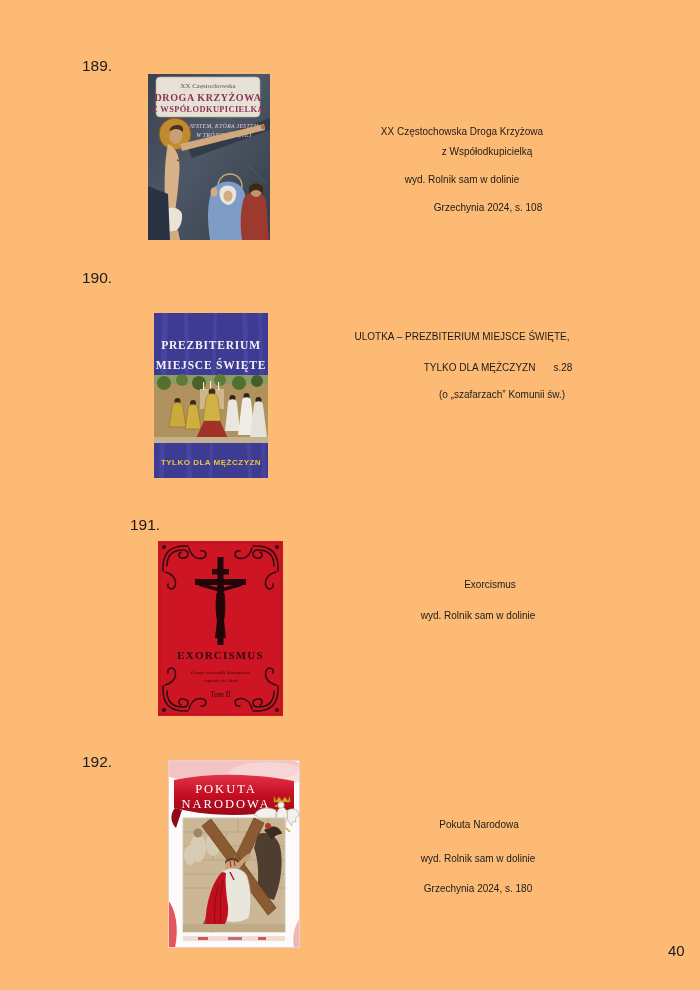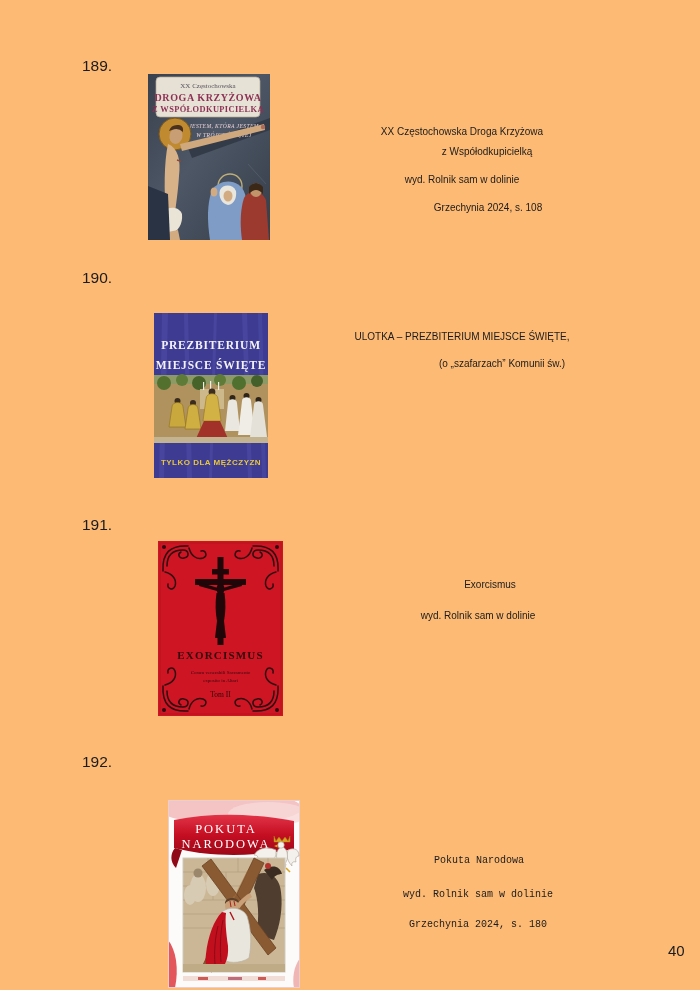--- a/index.html
+++ b/index.html
@@ -8,34 +8,34 @@
     width:700px;height:990px;
     background:#fdba74;
     font-family:"Liberation Sans",sans-serif;
     color:#1b1b1b;
     overflow:hidden;
   }
   .num{
     position:absolute;left:82px;
     font-size:15.5px;line-height:20px;color:#1b1b1b;
   }
-  #num189{top:56px;} #num190{top:268px;} #num191{top:515px;} #num192{top:752px;}
+  #num189{top:56px;} #num190{top:268px;} #num191{top:515px;margin-left:48px;} #num192{top:752px;}
 
   .cover{position:absolute;}
   .cover svg{display:block;width:100%;height:100%;}
   #cover189{left:148px;top:74px;width:122px;height:166px;}
   #cover190{left:154px;top:313px;width:114px;height:165px;}
   #cover191{left:158px;top:541px;width:125px;height:175px;}
-  #cover192{left:168px;top:760px;width:132px;height:188px;margin-top:40px;}
+  #cover192{left:168px;top:760px;width:132px;height:188px;}
 
   .desc{
     position:absolute;left:292px;width:340px;
     font-size:10px;line-height:20px;text-align:center;color:#1b1b1b;
   }
-  #desc189{top:122px;} #desc190{top:327px;} #desc191{top:575px;} #desc192{top:851px;font-family:Liberation Mono, monospace;}
+  #desc189{top:122px;} #desc190{top:327px;} #desc191{top:575px;} #desc192{top:815px;}
 
   #desc189 .l2{margin-left:50px;}
   #desc189 .l3{margin-top:8px;}
   #desc189 .l4{margin-top:8px;margin-left:52px;}
 
   #desc190 .l2{margin-top:11px;margin-left:72px;}
   #desc190 .l3{margin-top:7px;margin-left:80px;}
 
   #desc191 .l1{margin-left:56px;}
   #desc191 .l2{margin-left:38px;}
@@ -153,20 +153,21 @@
         <path d="M100 92 C100 87 109 87 109 92 L113 124 L96 124 Z" fill="#e4e1d8"></path>
         <polygon points="50,108 66,108 76,130 40,130" fill="#a23129"></polygon>
         <rect x="0" y="124" width="114" height="6" fill="#c4b391"></rect>
       </g>
       <text x="57" y="152" text-anchor="middle" font-family="'Liberation Sans',sans-serif" font-weight="bold" font-size="8" letter-spacing="0.5" fill="#e7c63f">TYLKO DLA MĘŻCZYZN</text>
     </svg>
   </div>
 
   <div class="desc" id="desc190">
     <div class="l1">ULOTKA – PREZBITERIUM MIEJSCE ŚWIĘTE,</div>
+    <div class="l2"><span>TYLKO DLA MĘŻCZYZN</span><span class="gap"></span><span>s.28</span></div>
     <div class="l3">(o „szafarzach” Komunii św.)</div>
   </div>
 
   <div class="num" id="num191">191.</div>
 
   <div class="cover" id="cover191">
     <svg viewBox="0 0 125 175" preserveAspectRatio="none">
       <defs>
         <g id="flo191" stroke="#2f0b11" fill="none" stroke-width="1.5" stroke-linecap="round">
           <path d="M5 30 C4 12 12 4 30 5"></path>

